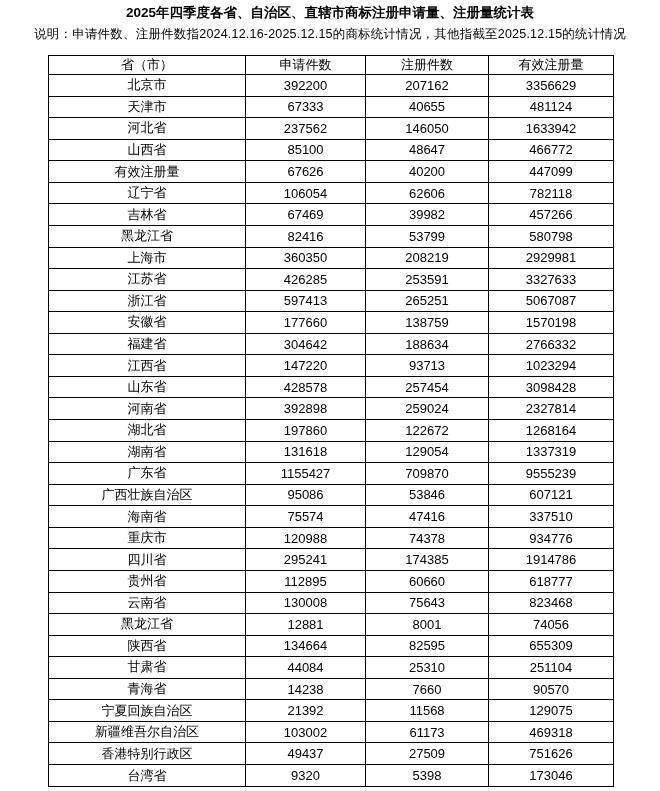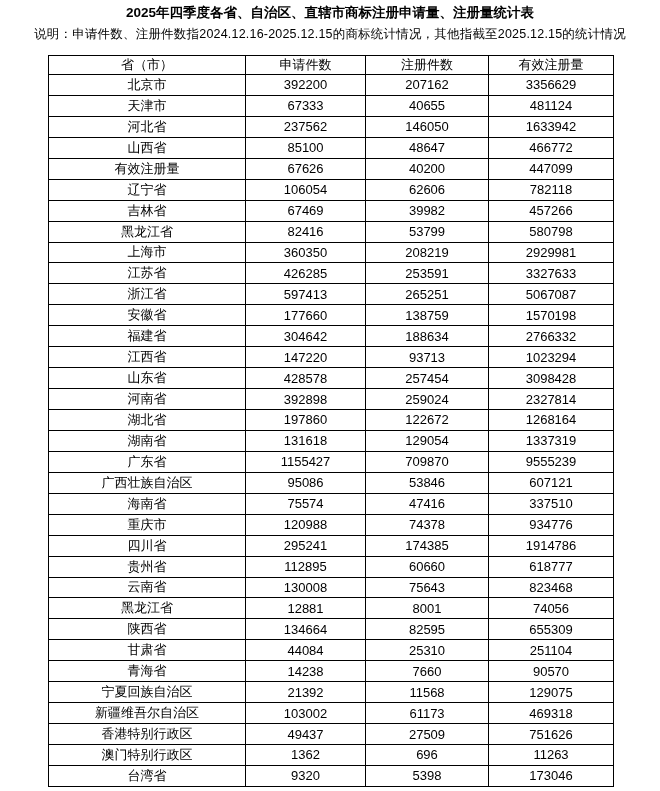--- a/index.html
+++ b/index.html
@@ -266,26 +266,20 @@
           <td>61173</td>
           <td>469318</td>
         </tr>
         <tr>
           <td>香港特别行政区</td>
           <td>49437</td>
           <td>27509</td>
           <td>751626</td>
         </tr>
         <tr>
-          <td>澳门特别行政区</td>
-          <td>1362</td>
-          <td>696</td>
-          <td>11263</td>
-        </tr>
-        <tr>
           <td>台湾省</td>
           <td>9320</td>
           <td>5398</td>
           <td>173046</td>
         </tr>
       </tbody>
   </table>
 
 </div>
 

